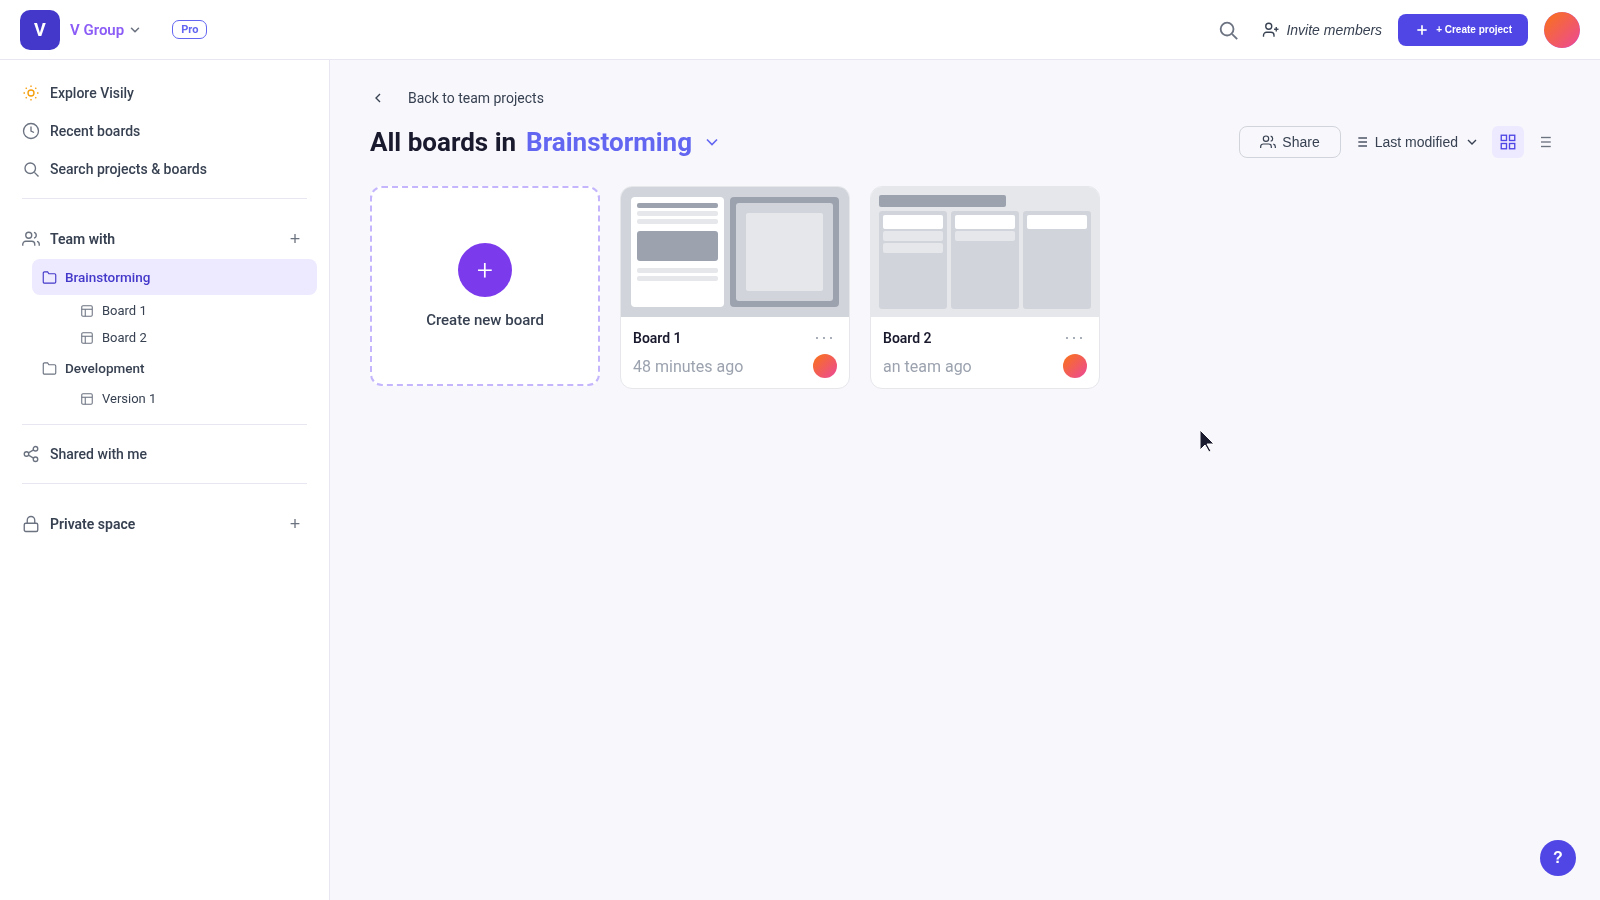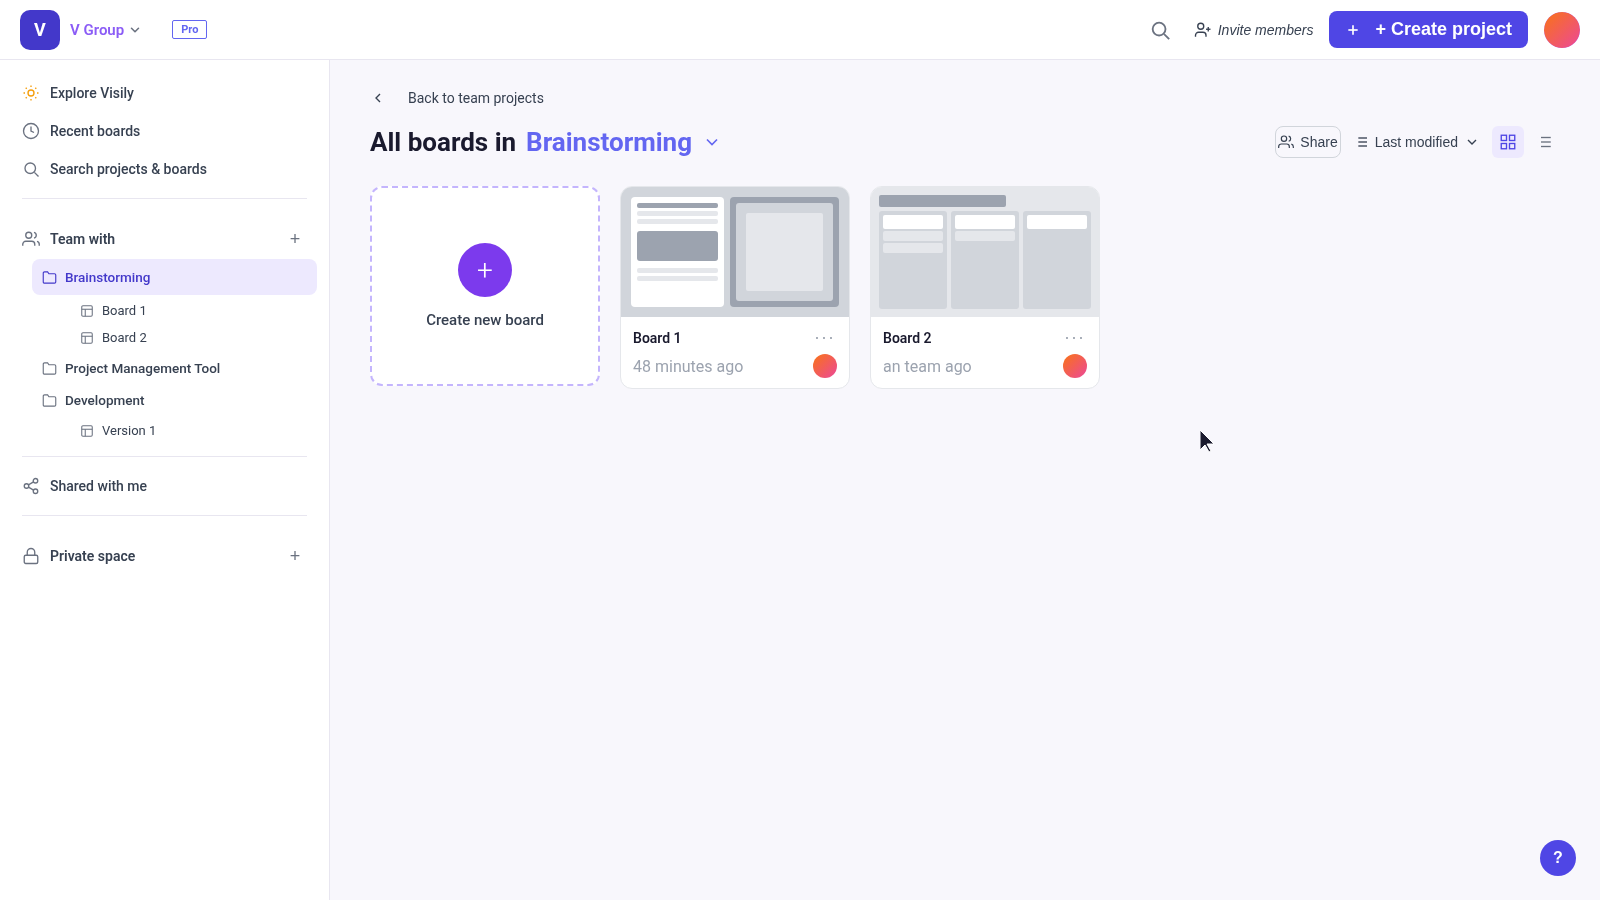--- a/index.html
+++ b/index.html
@@ -14,37 +14,37 @@
     .topbar-left { display: flex; align-items: center; gap: 10px; }
     .logo-box {
       width: 40px; height: 40px; background: #4338ca; border-radius: 10px;
       display: flex; align-items: center; justify-content: center;
       color: #fff; font-weight: 700; font-size: 18px;
     }
     .org-name { font-weight: 600; font-size: 15px; color: #8b5cf6; cursor: pointer; display: flex; align-items: center; gap: 4px; }
     .org-name svg { width: 14px; height: 14px; fill: #6b7280; }
     .pro-badge {
       border: 1.5px solid #6366f1; color: #6366f1; font-size: 11px;
-      font-weight: 700; padding: 2px 8px; border-radius: 2px; margin-left: 20px;
+      font-weight: 700; padding: 2px 8px; border-radius: 7px; margin-left: 20px;
     }
     .topbar-right { display: flex; align-items: center; gap: 16px; }
     .search-icon-btn {
       width: 36px; height: 36px; border-radius: 50%; border: none;
       background: transparent; cursor: pointer; display: flex; align-items: center; justify-content: center;
     }
     .search-icon-btn svg { width: 22px; height: 22px; stroke: #6b7280; fill: none; stroke-width: 2; }
     .invite-btn {
       display: flex; align-items: center; gap: 6px; background: transparent;
       border: none; cursor: pointer; font-size: 14px; color: #374151; font-weight: 500; font-style: italic;
     }
     .invite-btn svg { width: 18px; height: 18px; stroke: #374151; fill: none; stroke-width: 1.8; }
     .create-project-btn {
-      display: flex; align-items: center; gap: 14px;
+      display: flex; align-items: center; gap: 6px;
       background: #4f46e5; color: #fff; border: none; border-radius: 8px;
-      padding: 8px 16px; font-size: 18px; font-weight: 600; cursor: pointer;
+      padding: 8px 16px; font-size: 10px; font-weight: 600; cursor: pointer;
     }
     .create-project-btn svg { width: 16px; height: 16px; stroke: #fff; fill: none; stroke-width: 2.5; }
     .avatar {
       width: 36px; height: 36px; border-radius: 50%; background: #c084fc;
       overflow: hidden; cursor: pointer; display: flex; align-items: center; justify-content: center;
     }
     .avatar-img {
       width: 36px; height: 36px; border-radius: 50%;
       background: linear-gradient(135deg, #f97316 0%, #ec4899 100%);
       display: flex; align-items: center; justify-content: center;
@@ -103,21 +103,21 @@
     .back-link svg { width: 16px; height: 16px; stroke: currentColor; fill: none; stroke-width: 2; }
 
     .page-header { display: flex; align-items: center; justify-content: space-between; margin-bottom: 28px; }
     .page-title { display: flex; align-items: center; gap: 10px; font-size: 26px; font-weight: 700; color: #1a1a2e; }
     .page-title-project { color: #6366f1; }
     .page-title-chevron { background: transparent; border: none; cursor: pointer; display: flex; align-items: center; }
     .page-title-chevron svg { width: 20px; height: 20px; stroke: #6366f1; fill: none; stroke-width: 2; }
     .header-actions { display: flex; align-items: center; gap: 12px; }
     .share-btn {
       display: flex; align-items: center; gap: 6px; background: transparent;
-      border: 1.5px solid #d1d5db; border-radius: 8px; padding: 7px 2px;
+      border: 1.5px solid #d1d5db; border-radius: 8px; padding: 7px 20px;
       font-size: 14px; font-weight: 500; cursor: pointer; color: #374151;
     }
     .share-btn svg { width: 16px; height: 16px; stroke: #374151; fill: none; stroke-width: 1.8; }
     .sort-btn {
       display: flex; align-items: center; gap: 6px; background: transparent;
       border: none; cursor: pointer; font-size: 14px; color: #374151; font-weight: 500;
     }
     .sort-btn svg { width: 16px; height: 16px; stroke: #374151; fill: none; stroke-width: 2; }
     .view-btns { display: flex; align-items: center; gap: 4px; }
     .view-btn {
@@ -309,26 +309,20 @@
           <div class="sidebar-grandchild">
             <svg viewBox="0 0 24 24">
                 <rect x="3" y="3" width="18" height="18" rx="2"></rect>
                 <line x1="3" y1="9" x2="21" y2="9"></line>
                 <line x1="9" y1="21" x2="9" y2="9"></line>
               </svg>
             <span>Board 2</span>
           </div>
         </div>
 
-        <div class="sidebar-child">
-          <svg viewBox="0 0 24 24">
-              <path d="M22 19a2 2 0 0 1-2 2H4a2 2 0 0 1-2-2V5a2 2 0 0 1 2-2h5l2 3h9a2 2 0 0 1 2 2z"></path>
-            </svg>
-          <span>Project Management Tool</span>
-        </div>
 
         <div class="sidebar-child">
           <svg viewBox="0 0 24 24">
               <path d="M22 19a2 2 0 0 1-2 2H4a2 2 0 0 1-2-2V5a2 2 0 0 1 2-2h5l2 3h9a2 2 0 0 1 2 2z"></path>
             </svg>
           <span>Development</span>
         </div>
         <div class="sidebar-grandchildren">
           <div class="sidebar-grandchild">
             <svg viewBox="0 0 24 24">

